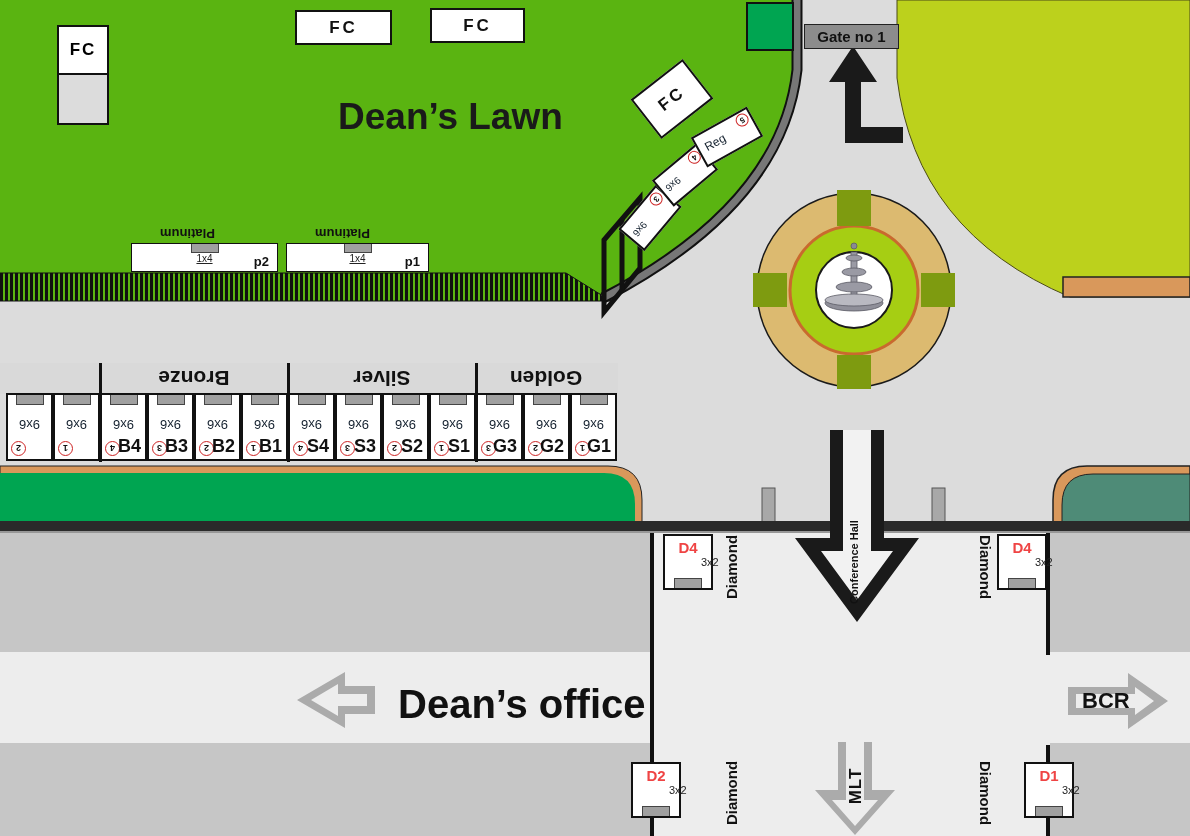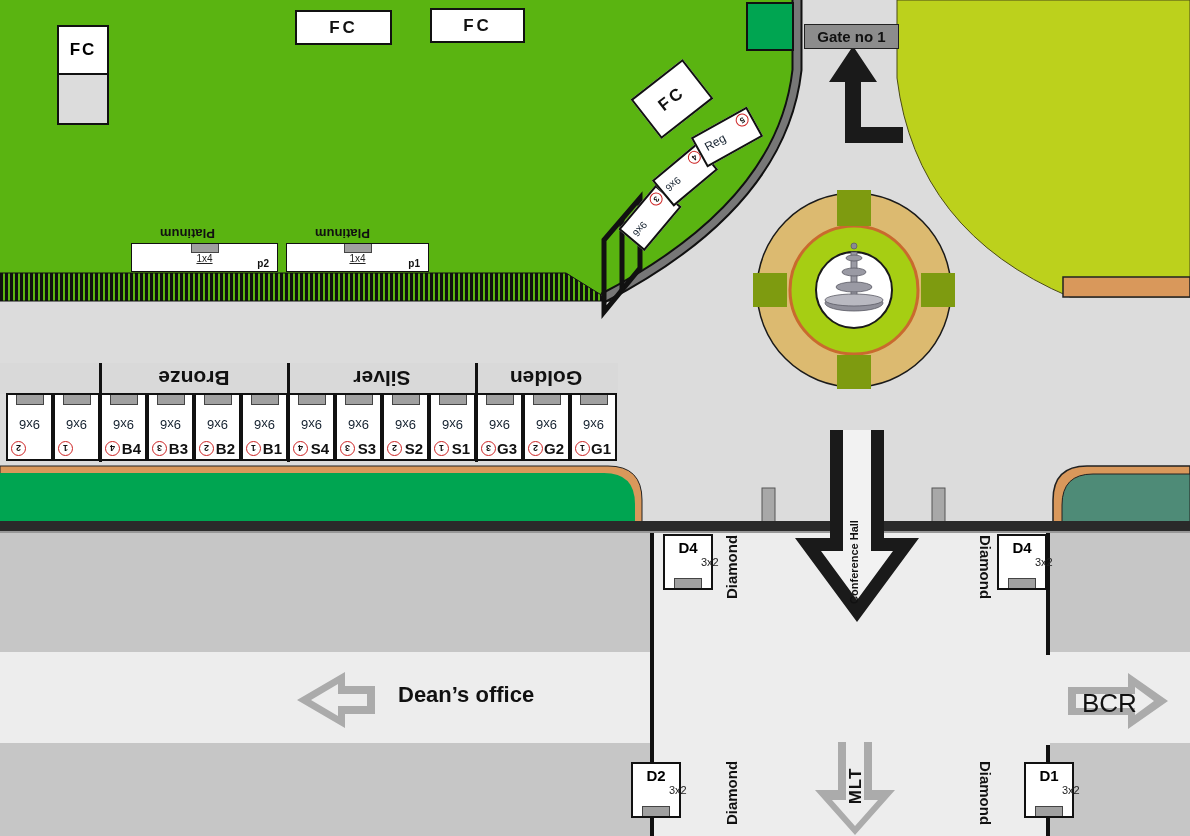--- a/index.html
+++ b/index.html
@@ -20,57 +20,57 @@
   .gate-label{position:absolute;background:#8C8C8C;border:1px solid #222;color:#111;
        font-weight:bold;font-size:15px;display:flex;align-items:center;justify-content:center;}
 
   
   .flip{transform:rotate(180deg);}
   .plat-label{position:absolute;font-weight:bold;font-size:13px;color:#111;white-space:nowrap;}
   .plat-box{position:absolute;background:#fff;border:1.5px solid #111;}
   .plat-tab{position:absolute;left:50%;top:0;transform:translateX(-50%);width:26px;height:8px;
        background:#A0A0A0;border:1px solid #444;border-top:none;}
   .plat-size{position:absolute;left:50%;top:9px;transform:translateX(-50%);font-size:10px;color:#222;text-decoration:underline;}
-  .plat-id{position:absolute;right:8px;bottom:2px;font-weight:bold;font-size:10px;color:#111;}
+  .plat-id{position:absolute;right:8px;bottom:2px;font-weight:bold;font-size:13px;color:#111;}
 
   
   .hdrband{position:absolute;background:#D9D9D9;}
   .grp{position:absolute;font-weight:bold;font-size:21px;color:#111;white-space:nowrap;
        transform:translate(-50%,-50%) rotate(180deg);}
   .gdiv{position:absolute;width:3px;background:#111;}
   .stall{position:absolute;width:47px;height:68px;background:#fff;border:2.5px solid #111;
        box-sizing:border-box;}
   .stall .tab{position:absolute;left:50%;top:0;transform:translateX(-50%);width:26px;height:9px;
        background:#A0A0A0;border:1px solid #444;border-top:none;}
   .stall .size{position:absolute;left:0;right:0;top:22px;text-align:center;font-size:13px;
        color:#13202e;transform:rotate(180deg);}
   .cnum{position:absolute;left:3px;bottom:3px;width:13px;height:13px;border:1.5px solid #C22;
        border-radius:50%;font-weight:bold;font-size:9px;color:#111;display:flex;align-items:center;
        justify-content:center;transform:rotate(180deg);background:#fff;}
-  .slabel{position:absolute;right:4px;bottom:2px;font-weight:bold;font-size:15px;color:#111;}
+  .slabel{position:absolute;right:4px;bottom:2px;font-weight:bold;font-size:18px;color:#111;}
 
   
   .dstall{position:absolute;width:58px;height:34px;background:#fff;border:2px solid #111;box-sizing:border-box;}
   .dstall .cnum{left:auto;right:2px;top:1px;bottom:auto;width:11px;height:11px;font-size:8px;}
   .dstall .dsize{position:absolute;left:4px;top:9px;font-size:10px;color:#13202e;transform:rotate(180deg);}
   .dstall .dsize.noflip{transform:none;font-size:12px;top:7px;left:6px;}
 
   
   .dmd{position:absolute;width:50px;height:56px;background:#fff;border:2px solid #111;
        box-sizing:border-box;text-align:center;}
-  .dmd .id{font-weight:bold;font-size:15px;margin-top:3px;color:#000000;}
+  .dmd .id{font-weight:bold;font-size:15px;margin-top:3px;color:#ef4444;}
   .dmd .sz{font-size:11px;color:#222;padding-left:36px;}
   .dmd .tabb{position:absolute;left:50%;bottom:0;transform:translateX(-50%);width:26px;height:9px;
        background:#A0A0A0;border:1px solid #444;border-bottom:none;}
   .vlabel{position:absolute;font-weight:bold;font-size:15px;color:#111;white-space:nowrap;}
   .rotccw{transform:translate(-50%,-50%) rotate(-90deg);}
   .rotcw{transform:translate(-50%,-50%) rotate(90deg);}
 
-  .office-title{position:absolute;font-weight:bold;font-size:22px;color:#111;white-space:nowrap;}
-  .bcr-title{position:absolute;font-weight:normal;font-size:26px;color:#111;}
+  .office-title{position:absolute;font-weight:bold;font-size:40px;color:#111;white-space:nowrap;}
+  .bcr-title{position:absolute;font-weight:bold;font-size:22px;color:#111;}
   .confhall{position:absolute;font-weight:bold;font-size:11px;color:#111;white-space:nowrap;
        transform:translate(-50%,-50%) rotate(-90deg);}
   .mlt{position:absolute;font-weight:bold;font-size:17px;color:#111;letter-spacing:1px;
        transform:translate(-50%,-50%) rotate(-90deg);}
 </style>
 </head>
 <body>
 
 <div class="map">
 
@@ -157,20 +157,21 @@
   </svg>
 
   <div class="fc-double" style="left:57px;top:25px;width:48px;">
     <div class="cell1">FC</div>
     <div class="cell2"></div>
   </div>
   <div class="fcbox" style="left:295px;top:10px;width:93px;height:31px;">FC</div>
   <div class="fcbox" style="left:430px;top:8px;width:91px;height:31px;">FC</div>
   <div class="fcbox" style="left:639px;top:74px;width:62px;height:46px;transform:rotate(-38deg);">FC</div>
 
+  <div class="lawn-title" style="left:338px;top:96px;">Dean’s Lawn</div>
   <div class="gate-label" style="left:804px;top:0;width:93px;height:23px;margin-top:24px;">Gate no 1</div>
 
   <div class="plat-label flip" style="left:160px;top:226px;">Platinum</div>
   <div class="plat-box" style="left:131px;top:243px;width:145px;height:27px;">
     <div class="plat-tab"></div>
     <div class="plat-size">1x4</div>
     <div class="plat-id">p2</div>
   </div>
   <div class="plat-label flip" style="left:315px;top:226px;">Platinum</div>
   <div class="plat-box" style="left:286px;top:243px;width:141px;height:27px;">

